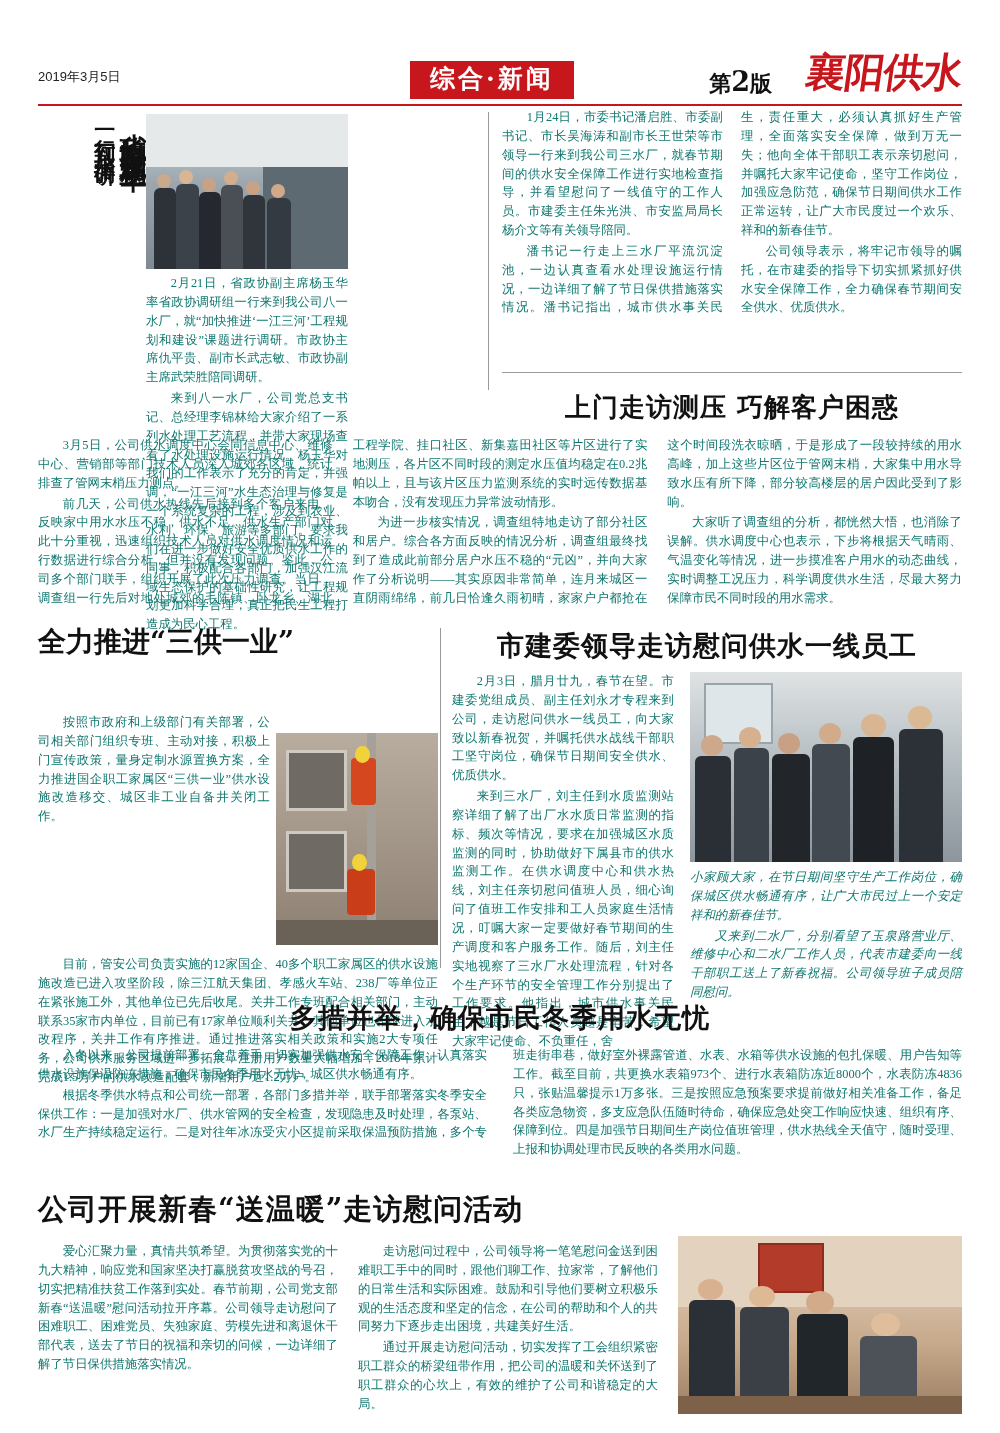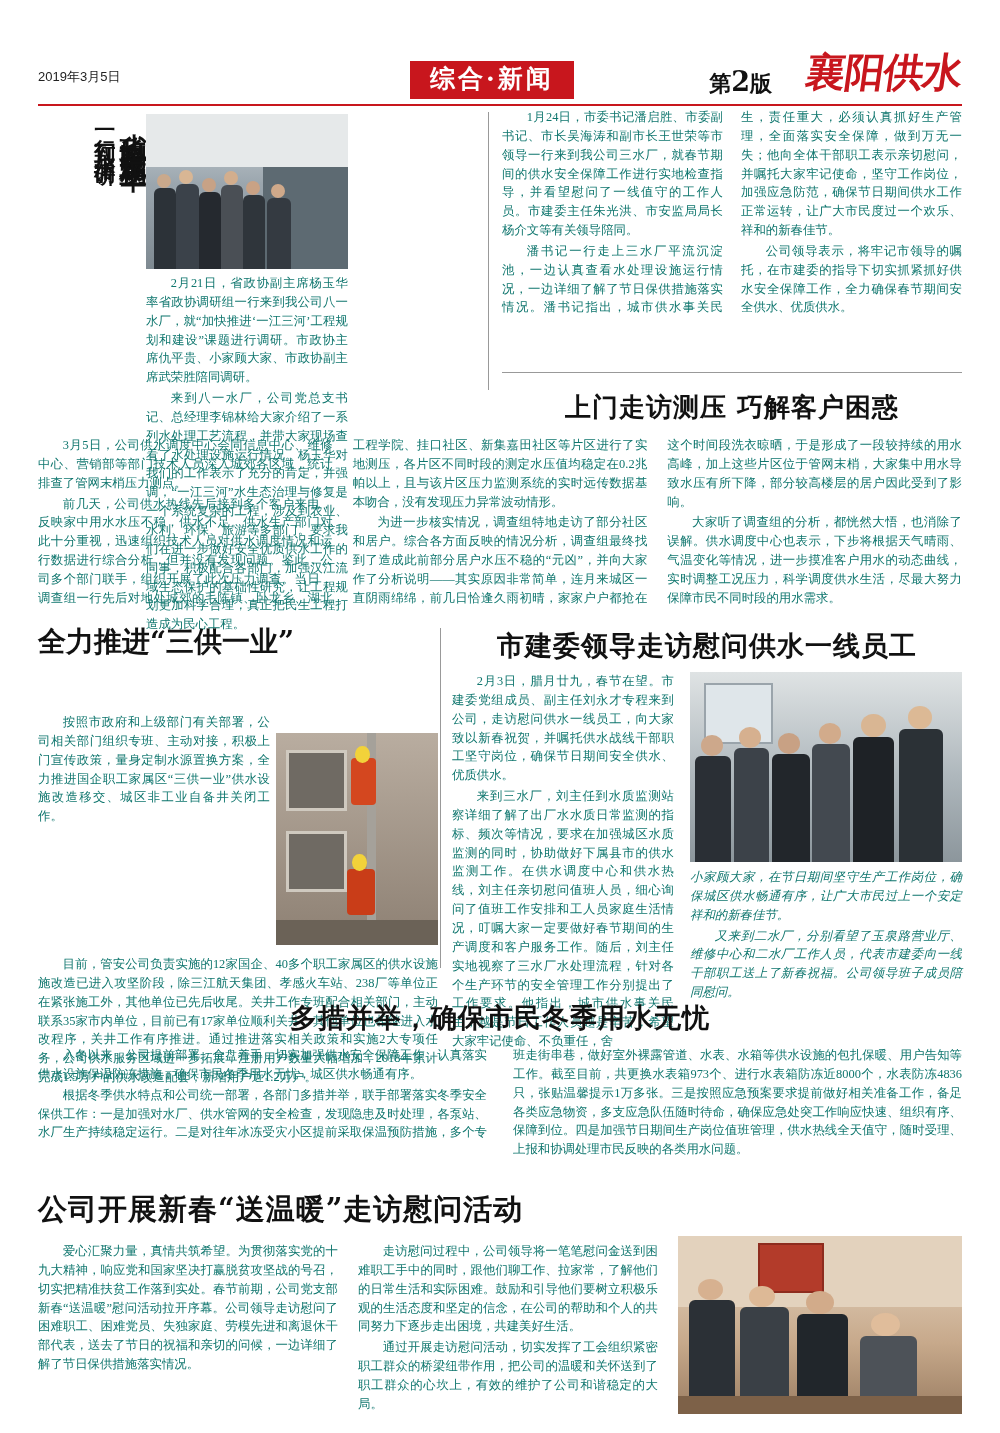--- a/index.html
+++ b/index.html
@@ -384,21 +384,21 @@
         <div class="fig" style="left:37%;width:11%;height:54%;background:#4a4f55;"></div>
         <div class="head" style="left:38.5%;bottom:54%;width:7%;height:9%;background:#d3ae8d;"></div>
         <div class="fig" style="left:48%;width:11%;height:48%;background:#2f353b;"></div>
         <div class="head" style="left:49.5%;bottom:48%;width:7%;height:9%;background:#c9a285;"></div>
         <div class="fig" style="left:60%;width:12%;height:46%;background:#343a41;"></div>
         <div class="head" style="left:62%;bottom:46%;width:7%;height:9%;background:#cfa98a;"></div>
       </div>
     </div>
 
     <div class="a1-text2">
-      <p class="para">2月21日，省政协副主席杨玉华率省政协调研组一行来到我公司八一水厂，就“加快推进‘一江三河’工程规划和建设”课题进行调研。市政协主席仇平贵、小家顾大家、市政协副主席武荣胜陪同调研。</p>
+      <p class="para">2月21日，省政协副主席杨玉华率省政协调研组一行来到我公司八一水厂，就“加快推进‘一江三河’工程规划和建设”课题进行调研。市政协主席仇平贵、副市长武志敏、市政协副主席武荣胜陪同调研。</p>
       <p class="para">来到八一水厂，公司党总支书记、总经理李锦林给大家介绍了一系列水处理工艺流程，并带大家现场查看了水处理设施运行情况。杨玉华对我们的工作表示了充分的肯定，并强调，“一江三河”水生态治理与修复是一个系统复杂的工程，涉及到农业、水利、环保、旅游等多部门。要求我们在进一步做好安全优质供水工作的同事，积极配合各部门，加强汉江流域生态保护的基础性研究，让工程规划更加科学合理，真正把民生工程打造成为民心工程。</p>
     </div>
   </div>
 
   <div style="position:absolute;left:146px;top:112px;width:202px;">
   </div>
 
   <div class="vline" style="left:488px; top:112px; height:278px;"></div>
 
   <div class="a2">

